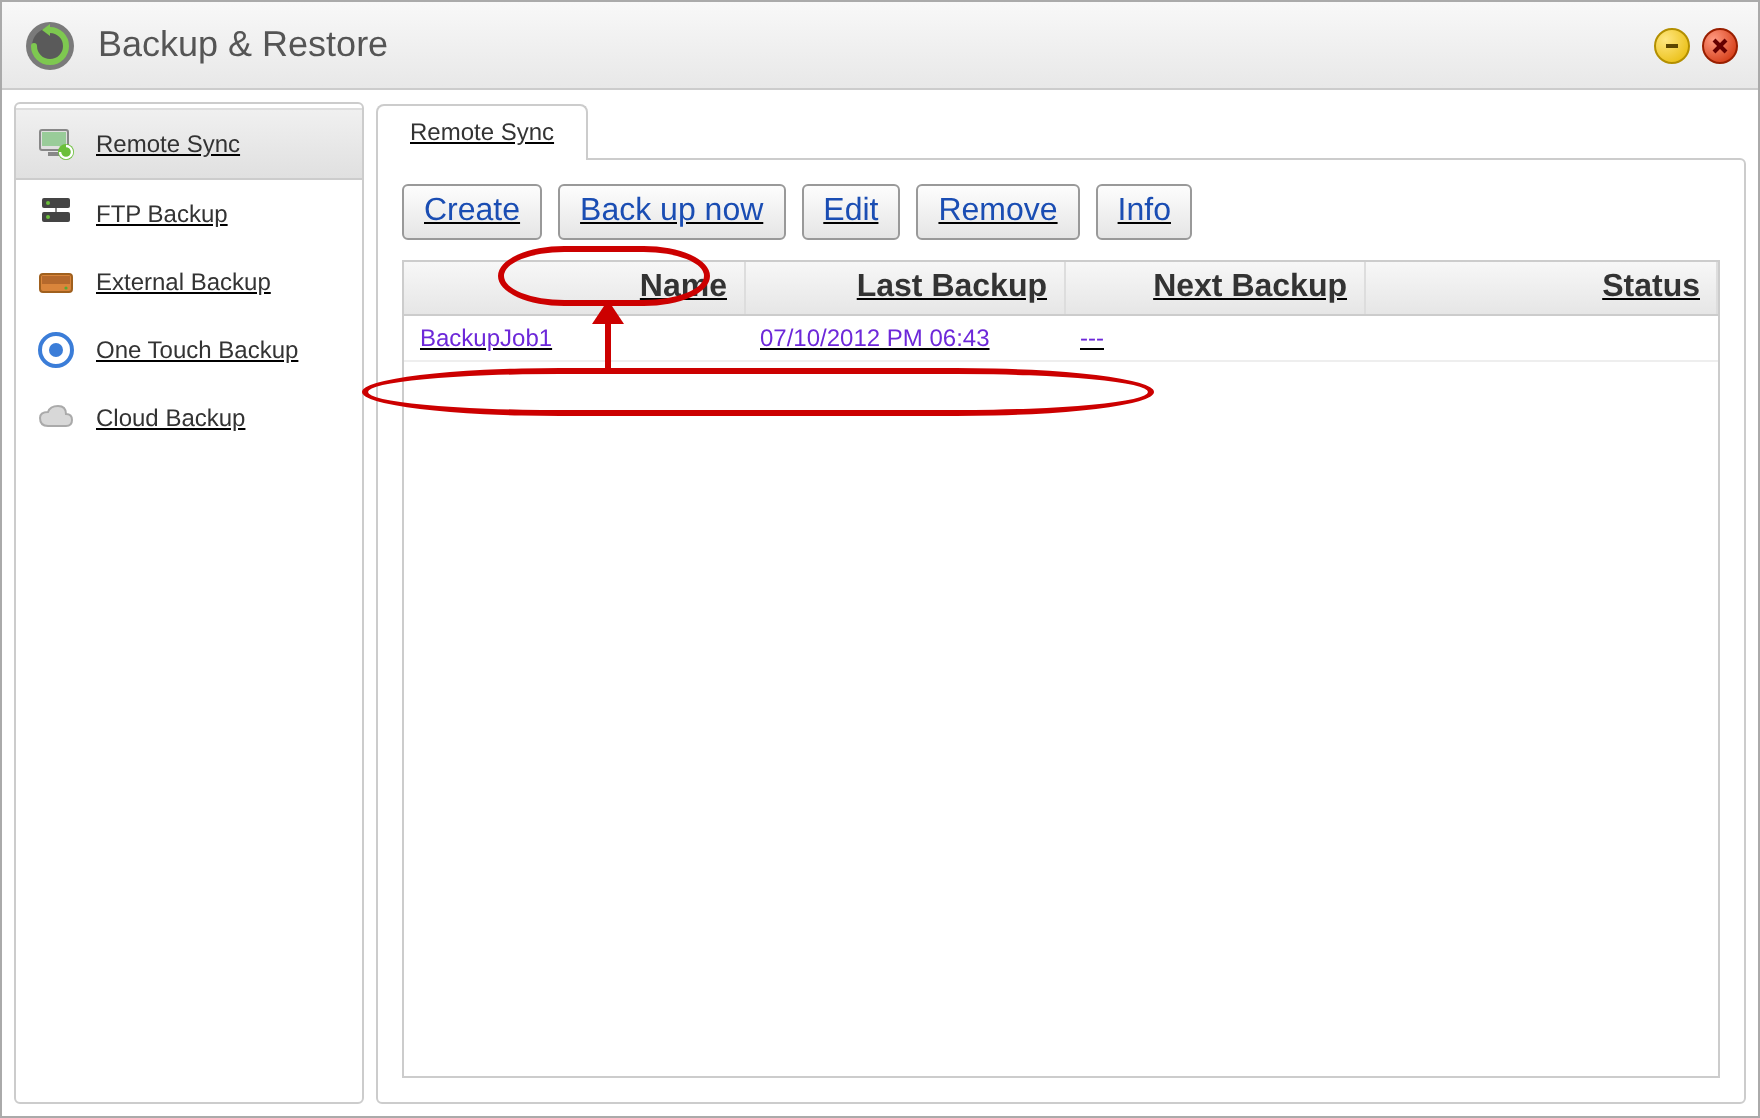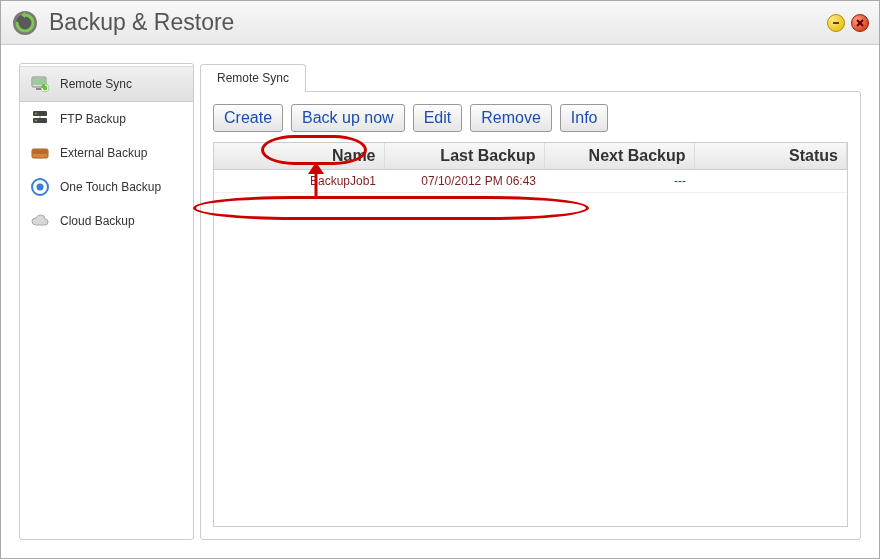--- a/index.html
+++ b/index.html
@@ -2,48 +2,48 @@
 <html><head>
 <meta charset="utf-8">
 <style>
 * { box-sizing: border-box; margin: 0; padding: 0; }
 body { font-family: Arial, sans-serif; font-size: 12px; background: #fff; width: 880px; height: 559px; overflow: hidden; }
 
 .window { width: 880px; height: 559px; border: 1px solid #aaa; background: #fff; display: flex; flex-direction: column; }
 
 .titlebar { height: 44px; background: linear-gradient(to bottom, #f8f8f8, #e8e8e8); display: flex; align-items: center; padding: 0 10px; border-bottom: 1px solid #ccc; }
 .titlebar .app-icon { width: 28px; height: 28px; margin-right: 10px; display: flex; align-items: center; justify-content: center; }
-.titlebar .title { font-size: 23px; color: #555; font-weight: normal; flex: 1; }
+.titlebar .title { font-size: 18px; color: #555; font-weight: normal; flex: 1; }
 .titlebar .win-controls { display: flex; gap: 6px; }
 .win-btn { width: 18px; height: 18px; border-radius: 50%; display: flex; align-items: center; justify-content: center; cursor: pointer; }
 .win-min { background: radial-gradient(circle at 30% 30%, #ffe680, #e6b800); border: 1px solid #b38f00; }
 .win-close { background: radial-gradient(circle at 30% 30%, #ff9980, #cc2900); border: 1px solid #991f00; }
 
-.content { flex: 1; display: flex; padding: 18px; gap: 6px; }
+.content { flex: 1; display: flex; padding: 6px; gap: 6px; text-decoration: underline; }
 
 .sidebar { width: 175px; border: 1px solid #ccc; background: #fff; border-radius: 3px; padding: 2px 0; }
 .sidebar-item { display: flex; align-items: center; padding: 7px 10px; cursor: pointer; color: #333; gap: 10px; }
 .sidebar-item.active { background: linear-gradient(to bottom, #f0f0f0, #e0e0e0); border-top: 1px solid #ddd; border-bottom: 1px solid #ccc; }
 .sidebar-item .icon { width: 20px; height: 20px; display: flex; align-items: center; justify-content: center; flex-shrink: 0; }
 
 .main { flex: 1; display: flex; flex-direction: column; }
 .tabs { display: flex; height: 28px; }
 .tab { padding: 6px 16px; border: 1px solid #ccc; border-bottom: none; border-radius: 4px 4px 0 0; background: #fff; position: relative; top: 1px; z-index: 2; color: #333; cursor: pointer; }
 .tab.active { background: #fff; }
 .main-panel { flex: 1; border: 1px solid #ccc; border-radius: 0 3px 3px 3px; background: #fff; padding: 12px; display: flex; flex-direction: column; position: relative; }
 
 .description { color: #333; margin-bottom: 12px; line-height: 1.4; }
 
 .toolbar { display: flex; gap: 8px; margin-bottom: 10px; position: relative; }
 .btn { padding: 4px 10px; border: 1px solid #999; border-radius: 3px; background: linear-gradient(to bottom, #fdfdfd, #e5e5e5); color: #1a4db3; cursor: pointer; font-size: 16px; }
 
 .table-wrap { border: 1px solid #ccc; flex: 1; overflow: auto; background: #fff; }
 table { width: 100%; border-collapse: collapse; }
 thead th { background: linear-gradient(to bottom, #f7f7f7, #e6e6e6); text-align: right; padding: 4px 8px; border-right: 1px solid #ddd; border-bottom: 1px solid #ccc; font-weight: bold; color: #333; font-size: 16px; }
-tbody td { padding: 4px 8px; border-bottom: 1px solid #eee; color: #7f1d1d; text-align: right; }
+tbody td { padding: 4px 8px; border-bottom: 1px solid #eee; color: #6d28d9; }
 
 
 .annot-ellipse-btn { position: absolute; border: 3px solid #c00; border-radius: 50% / 80%; pointer-events: none; }
 .annot-ellipse-row { position: absolute; border: 3px solid #c00; border-radius: 50% / 100%; pointer-events: none; }
 .annot-arrow { position: absolute; pointer-events: none; }
 </style>
 </head>
 <body>
 
 <div class="window">

